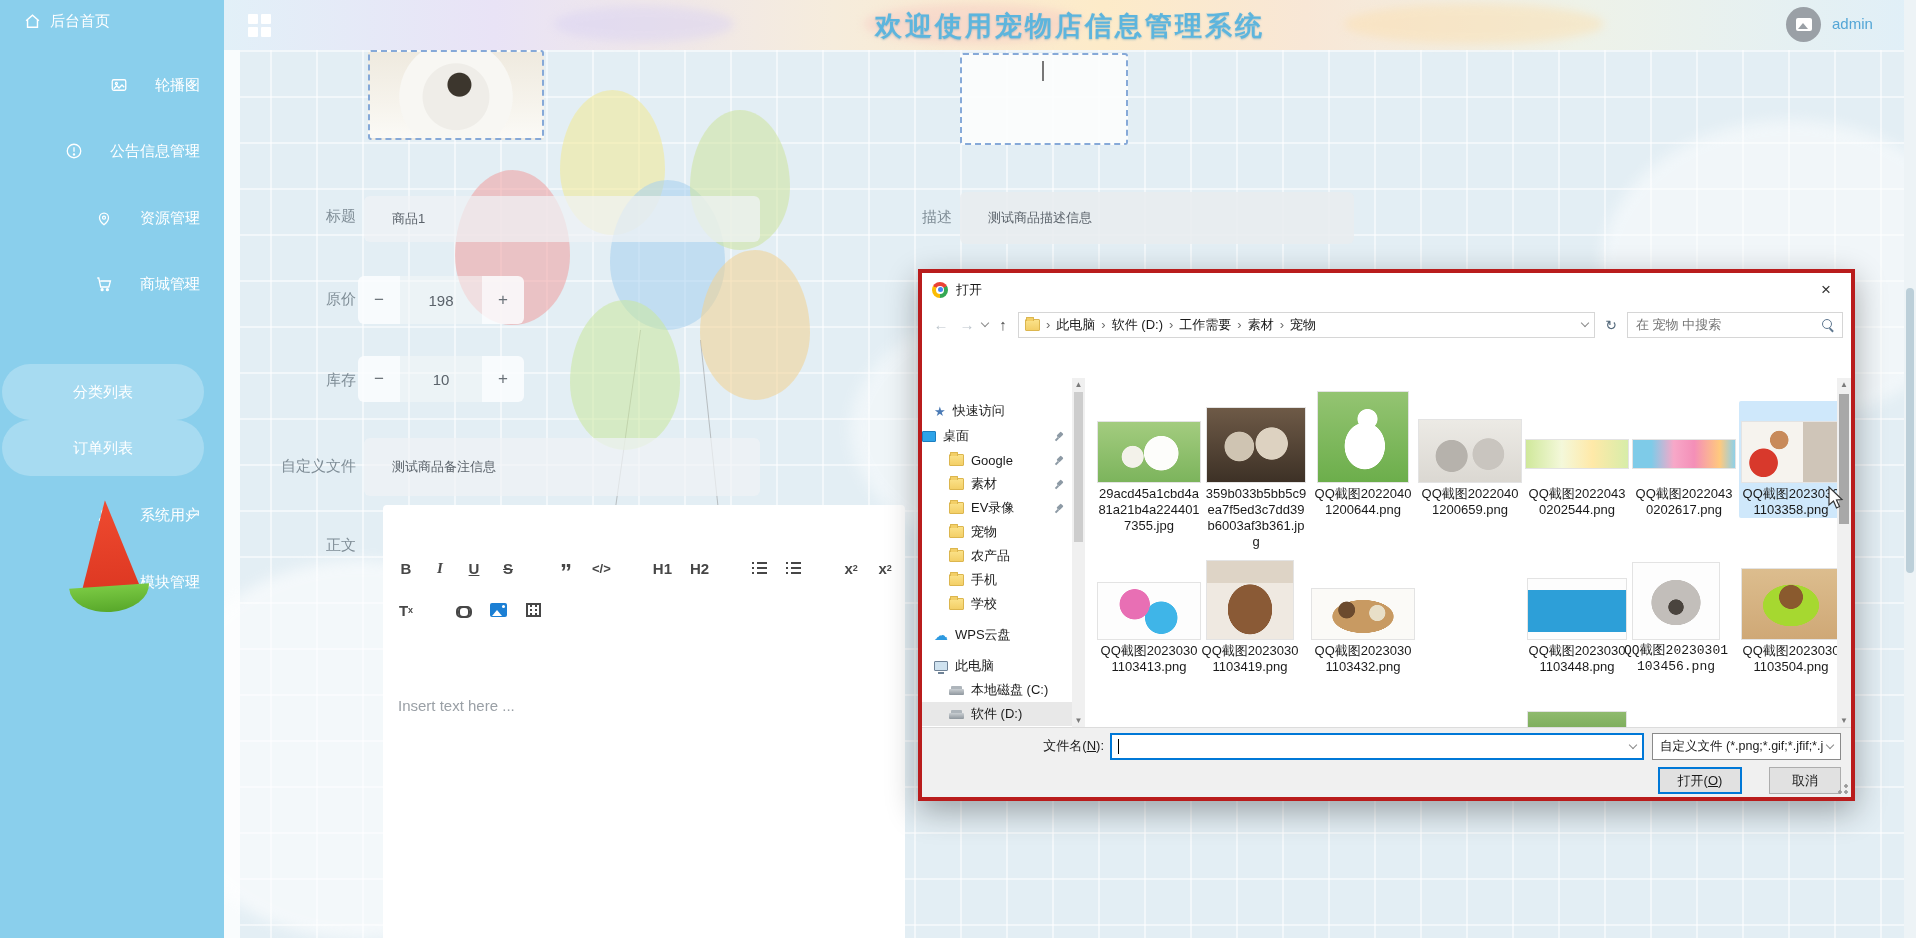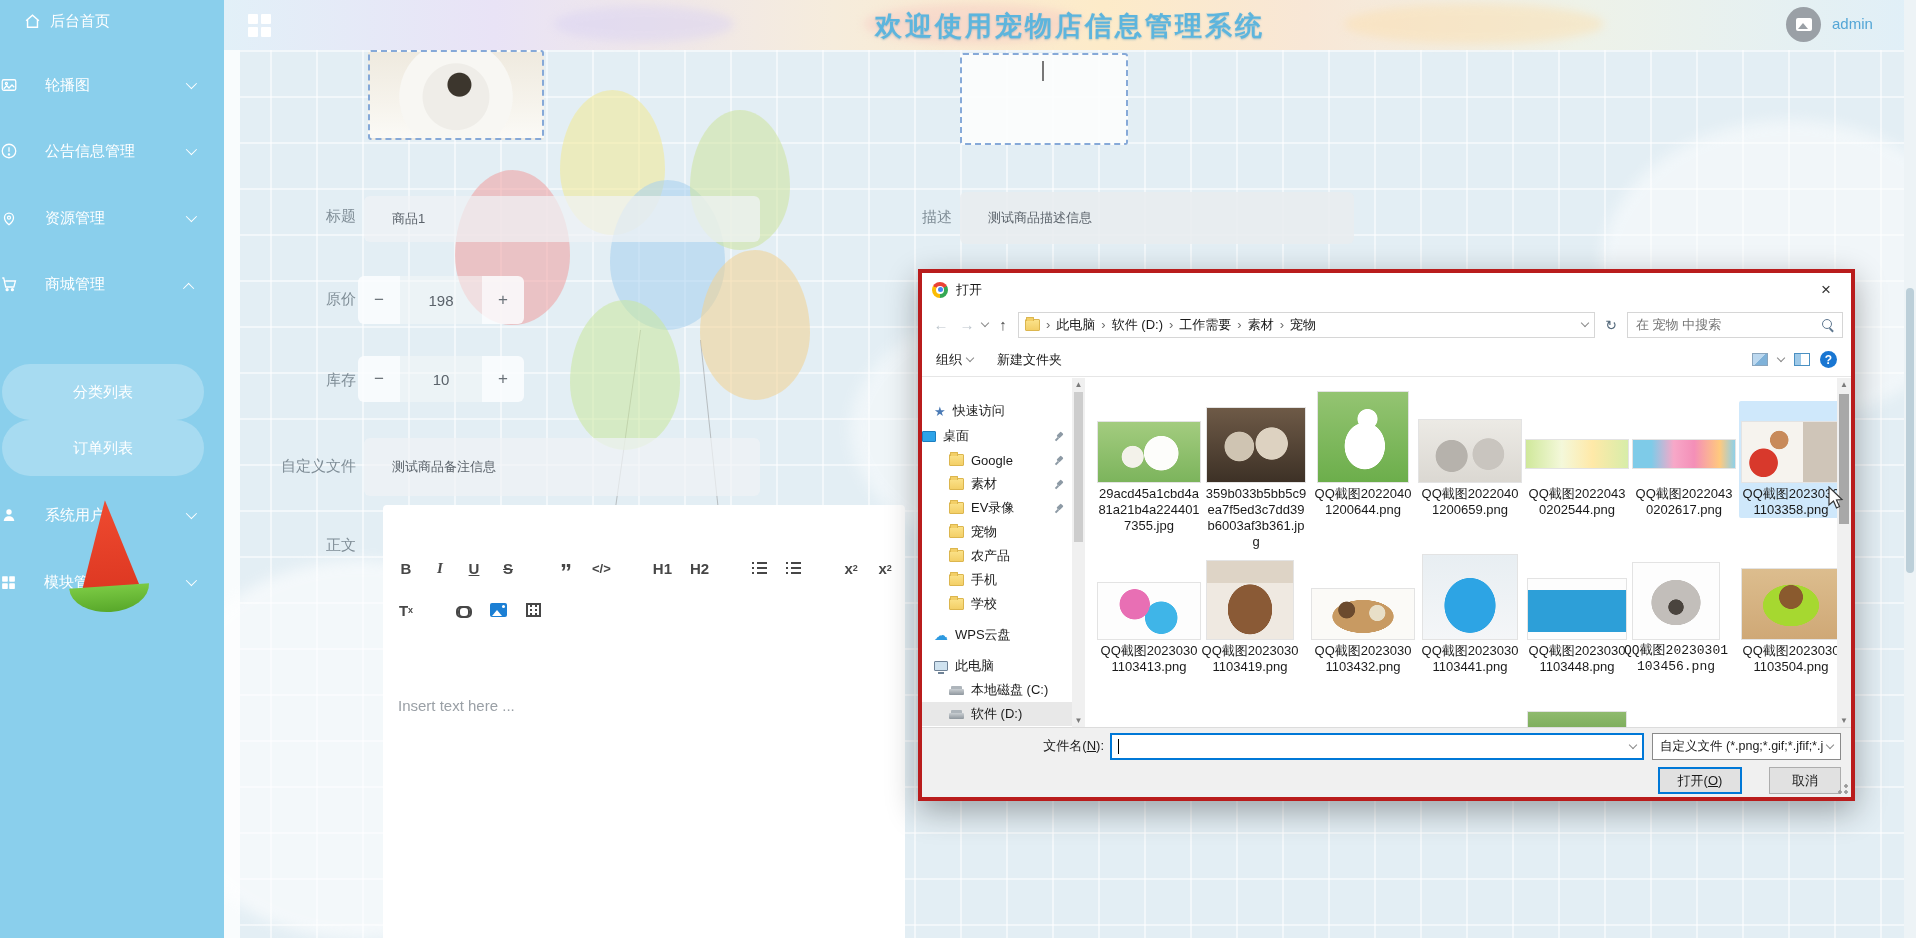--- a/index.html
+++ b/index.html
@@ -14,21 +14,21 @@
                      linear-gradient(90deg,rgba(255,255,255,.55) 2px,transparent 2px);
     background-size:46px 46px; }
   .white-strip { background:#f9fcfd; }
   .cloud { background:#fff; border-radius:50%; opacity:.6; filter:blur(7px); }
   .balloon { border-radius:50% 50% 50% 50% / 55% 55% 45% 45%; opacity:.55; }
   .bstring { width:1px; background:#8b8b8b; opacity:.5; transform-origin:top center; }
 
   
   .sidebar { background:#8acfec; color:#fff; }
   .side-home { display:flex; align-items:center; gap:9px; font-size:15px; }
-  .menu-item { display:flex; align-items:center; justify-content:flex-start; gap:27px; font-size:15px; height:30px; cursor:pointer;font-family:Liberation Serif, serif; }
+  .menu-item { display:flex; align-items:center; justify-content:flex-end; gap:27px; font-size:15px; height:30px; cursor:pointer;font-family:Liberation Serif, serif; }
   .menu-item svg { flex:0 0 auto; }
   .chev { width:8px; height:8px; border-right:1.8px solid #fff; border-bottom:1.8px solid #fff; display:inline-block; }
   .chev.down { transform:rotate(45deg) translateY(-2px); }
   .chev.up { transform:rotate(-135deg) translateY(-2px); }
   .pill { border-radius:30px; background:rgba(255,255,255,.25); display:flex; align-items:center; justify-content:center; font-size:15px; color:#fff; cursor:pointer; }
   .pill.active { background:#7cc3e4; color:#3c4a52; }
   .melon { clip-path:polygon(50% 0,100% 80%,0 80%); background:linear-gradient(180deg,#ef4b30,#d8321e); }
   .melon-rind { border-radius:0 0 50% 50%/0 0 100% 100%; background:linear-gradient(180deg,#7ac943,#58a82a); }
 
   
@@ -412,33 +412,20 @@
         <span class="crumb-seg">宠物</span>
         <span class="mini-chev" style="margin-left:auto;"></span>
       </div>
       <span class="refresh-ic">↻</span>
       <div class="search-box">
         <span>在 宠物 中搜索</span>
         <span class="mag"></span>
       </div>
     </div>
 
-    <div class="dlg-toolbar">
-      <span class="tb-text">
-        <span>组织</span>
-          <span class="mini-chev"></span>
-      </span>
-      <span class="tb-text">新建文件夹</span>
-      <span style="margin-left:auto;display:flex;align-items:center;gap:10px;">
-        <span class="view-ic"></span>
-        <span class="mini-chev"></span>
-        <span class="col-ic"></span>
-        <span class="help-ic">?</span>
-      </span>
-    </div>
 
     <div class="abs navpane" style="left:0;top:105px;width:150px;bottom:70px;overflow:hidden;">
       <div class="nrow" style="top:21px;padding-left:12px;">
           <span class="star-ic">★</span>
           <span>快速访问</span>
         </div>
       <div class="nrow" style="top:46px;">
           <span class="desk-ic"></span>
           <span>桌面</span>
           <span class="pin"></span>
@@ -551,26 +538,20 @@
       <div class="fthumb-zone">
           <div class="fthumb th-house-brown" style="width:88px;height:80px;"></div>
         </div>
       <div class="fname">QQ截图20230301103419.png</div>
     </div>
     <div class="fitem" style="left:389px;top:285px;">
       <div class="fthumb-zone">
           <div class="fthumb th-feeder" style="width:104px;height:52px;"></div>
         </div>
       <div class="fname">QQ截图20230301103432.png</div>
-    </div>
-    <div class="fitem" style="left:496px;top:285px;">
-      <div class="fthumb-zone" style="overflow:visible;">
-          <div class="fthumb th-house-blue" style="width:96px;height:86px;"></div>
-        </div>
-      <div class="fname">QQ截图20230301103441.png</div>
     </div>
     <div class="fitem" style="left:603px;top:285px;">
       <div class="fthumb-zone">
           <div class="fthumb th-bed-blue" style="width:100px;height:62px;"></div>
         </div>
       <div class="fname">QQ截图20230301103448.png</div>
     </div>
     <div class="fitem" style="left:702px;top:285px;font-family:Liberation Mono, monospace;">
       <div class="fthumb-zone">
           <div class="fthumb th-cave" style="width:88px;height:78px;"></div>

